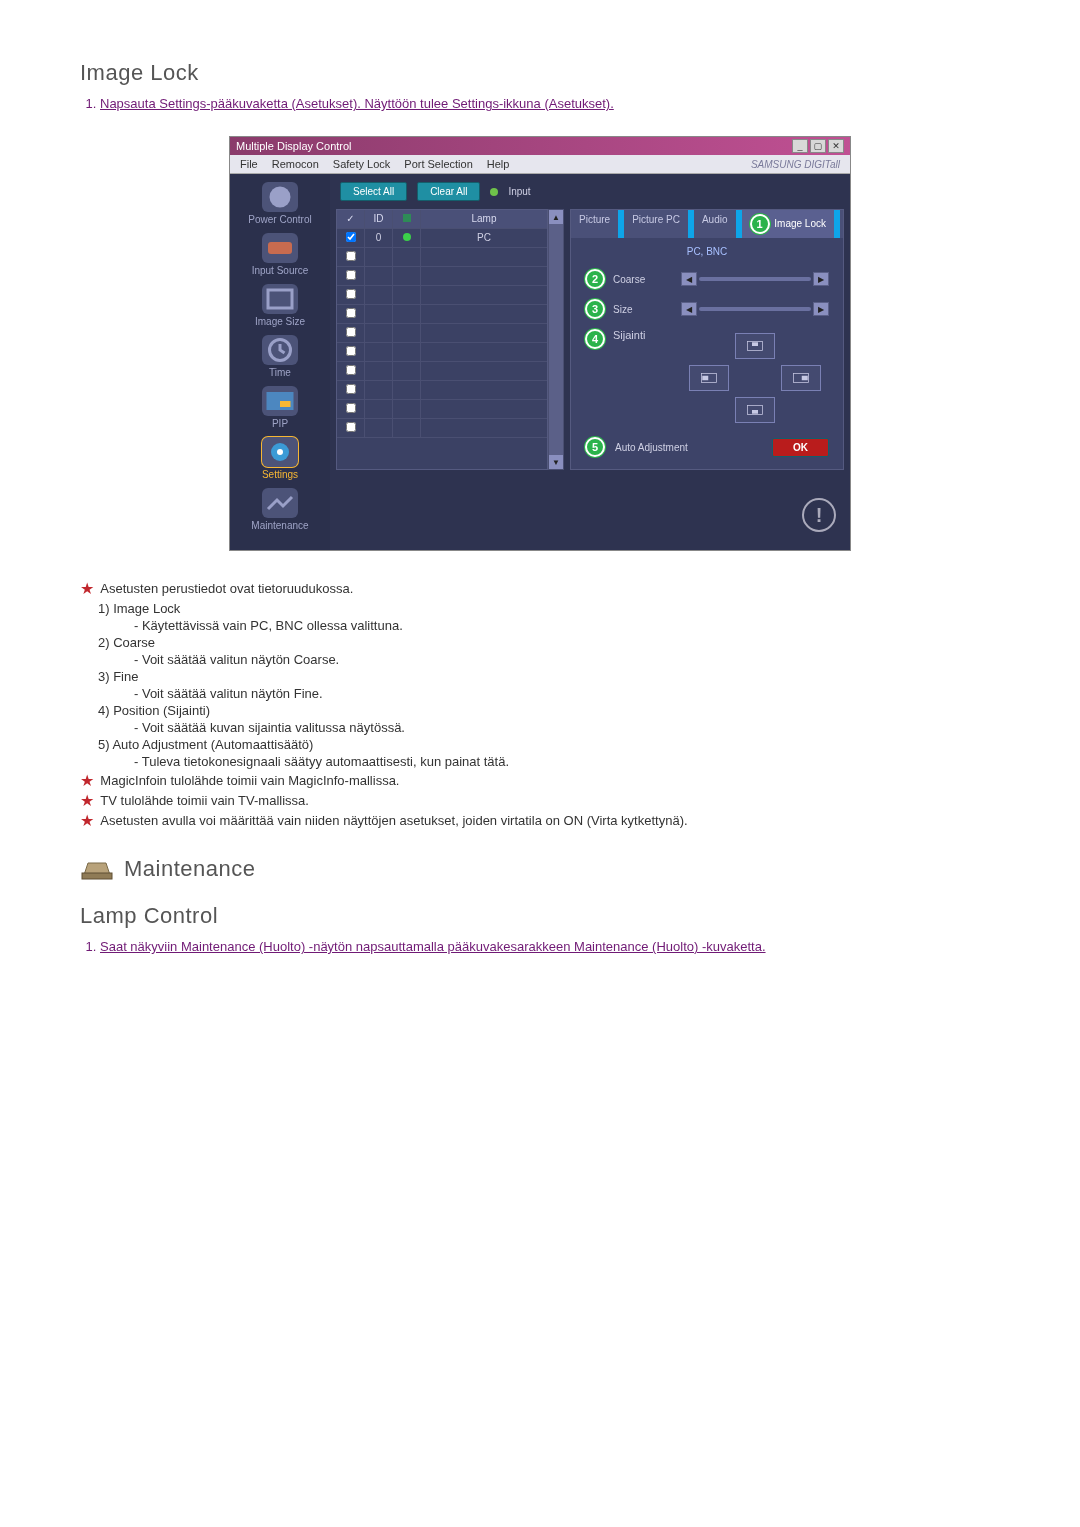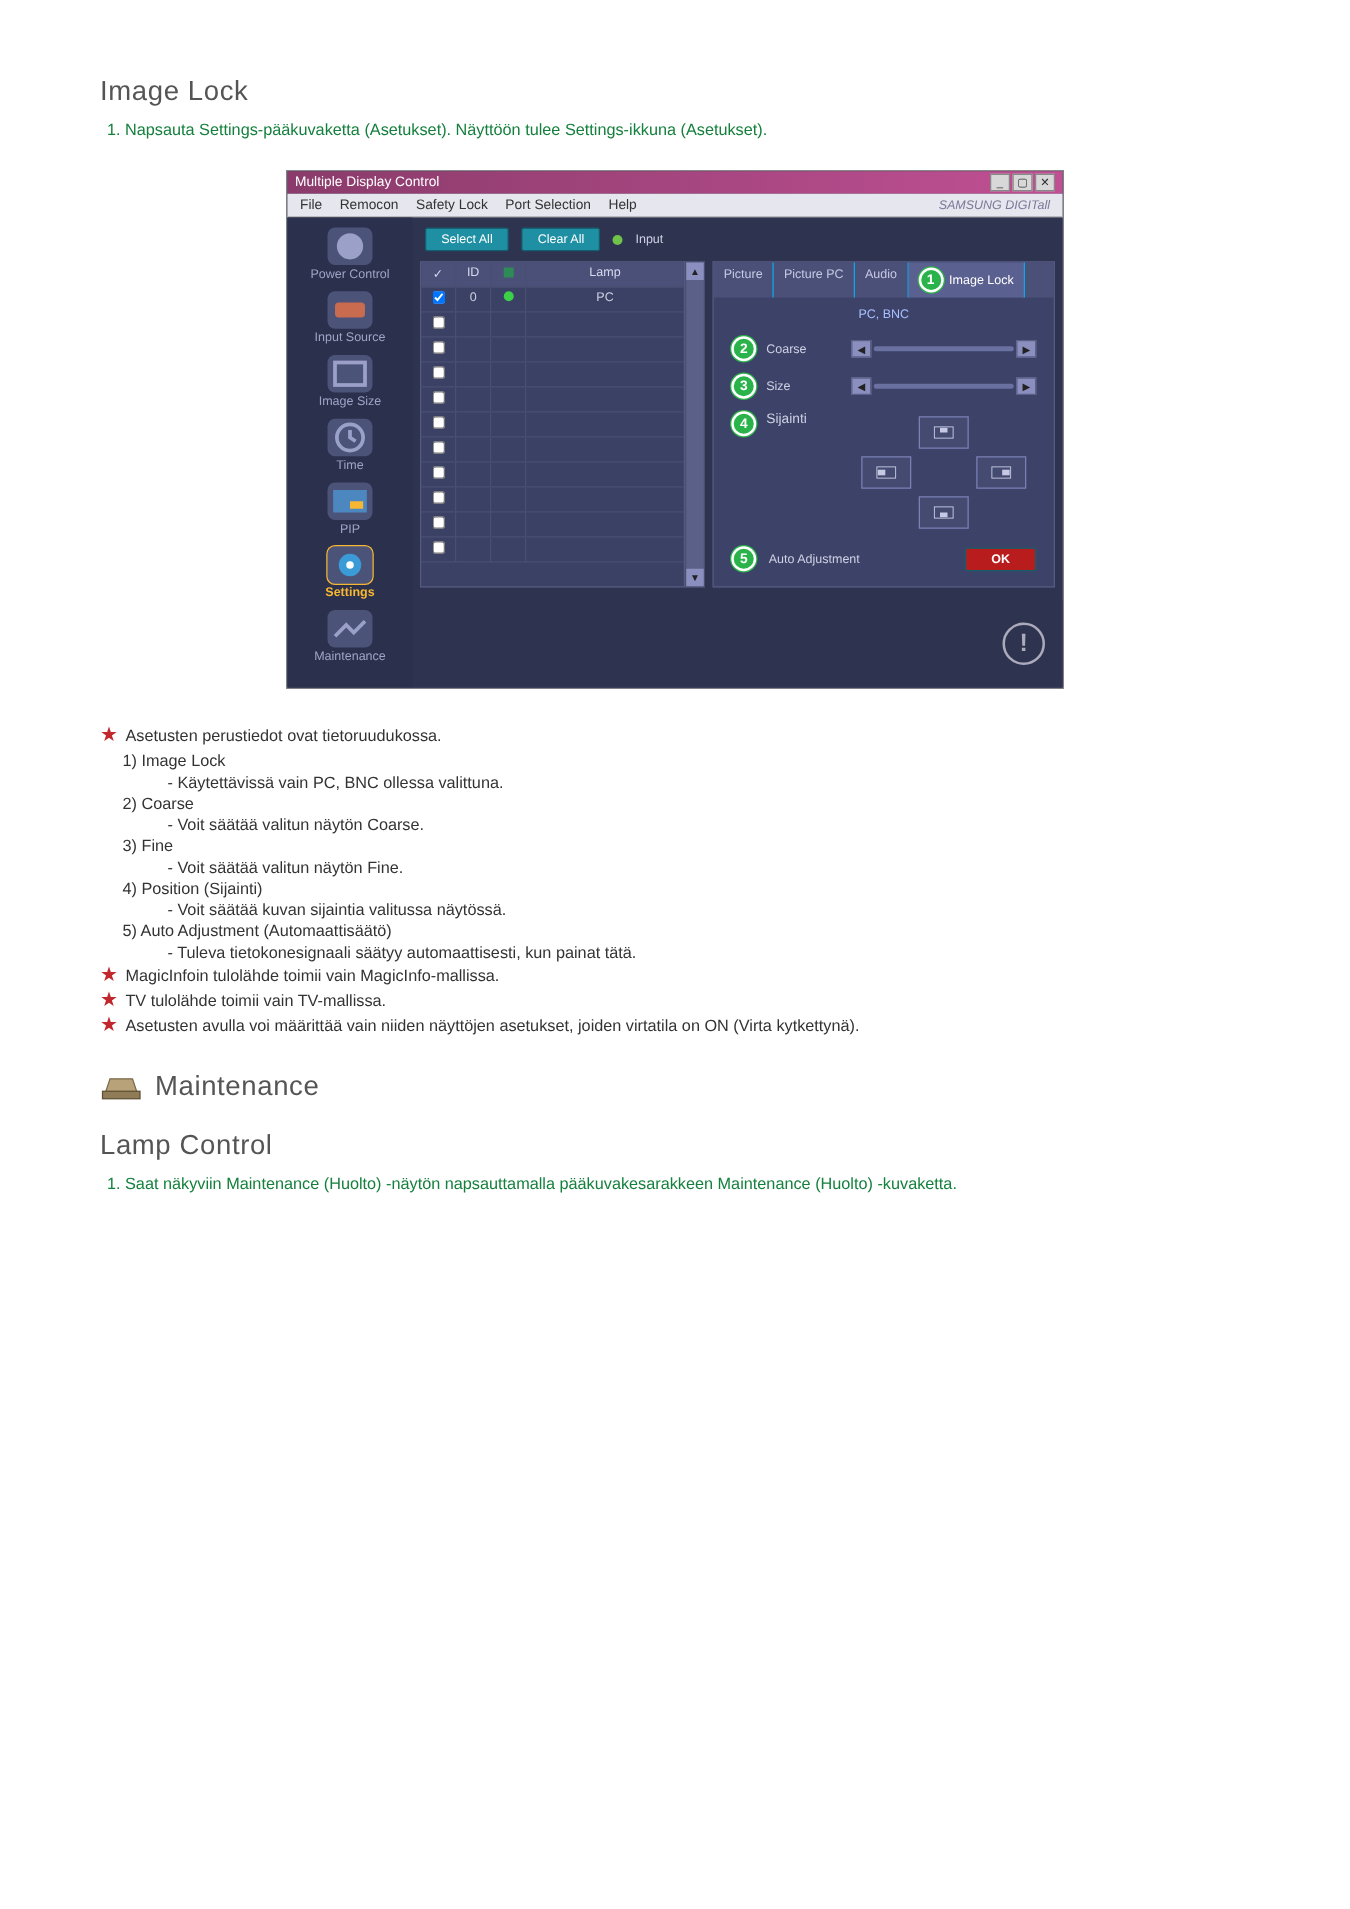--- a/index.html
+++ b/index.html
@@ -15,21 +15,22 @@
     font-size: 22px;
     font-weight: normal;
     color: #555;
     margin: 20px 0 10px 0;
     letter-spacing: 0.5px;
   }
   ol.toplist {
     margin: 0 0 25px 20px;
     padding: 0;
     font-size: 13px;
-    color: #15803d;
+    color: #701a75;
+    text-decoration: underline;
   }
   ol.toplist li { margin-bottom: 4px; }
   .screenshot {
     margin: 20px auto 30px auto;
     width: 620px;
     background: #3b3f5a;
     border: 1px solid #888;
     font-size: 11px;
     color: #cfd0e4;
   }
@@ -83,21 +84,21 @@
   }
   .sidebar .sb-item { display: flex; flex-direction: column; align-items: center; gap: 2px; }
   .sb-icon {
     width: 36px; height: 30px;
     background: #4c5378;
     border-radius: 6px;
     display: flex; align-items: center; justify-content: center;
   }
   .sb-icon.active { box-shadow: 0 0 0 1px #f7b733; }
   .sb-label { font-size: 10px; }
-  .sb-label.active { color: #f7b733; font-weight: bold; }
+  .sb-label.active { color: #f7b733; }
   
   .main { flex: 1; display: flex; flex-direction: column; }
   .topbar {
     display: flex;
     align-items: center;
     gap: 10px;
     padding: 8px 10px;
   }
   .btn-teal {
     background: #1f8fa3;
@@ -158,21 +159,21 @@
     flex-direction: column;
   }
   .tabs {
     display: flex;
     background: #4a5078;
     font-size: 10px;
   }
   .tab {
     padding: 4px 8px;
     color: #c7c9e4;
-    border-right: 1px solid #0ea5e9;
+    border-right: 6px solid #0ea5e9;
   }
   .tab.active {
     background: #5a6090;
     color: #fff;
     position: relative;
   }
   .callout-circle {
     display: inline-flex;
     width: 16px; height: 16px;
     border-radius: 50%;

